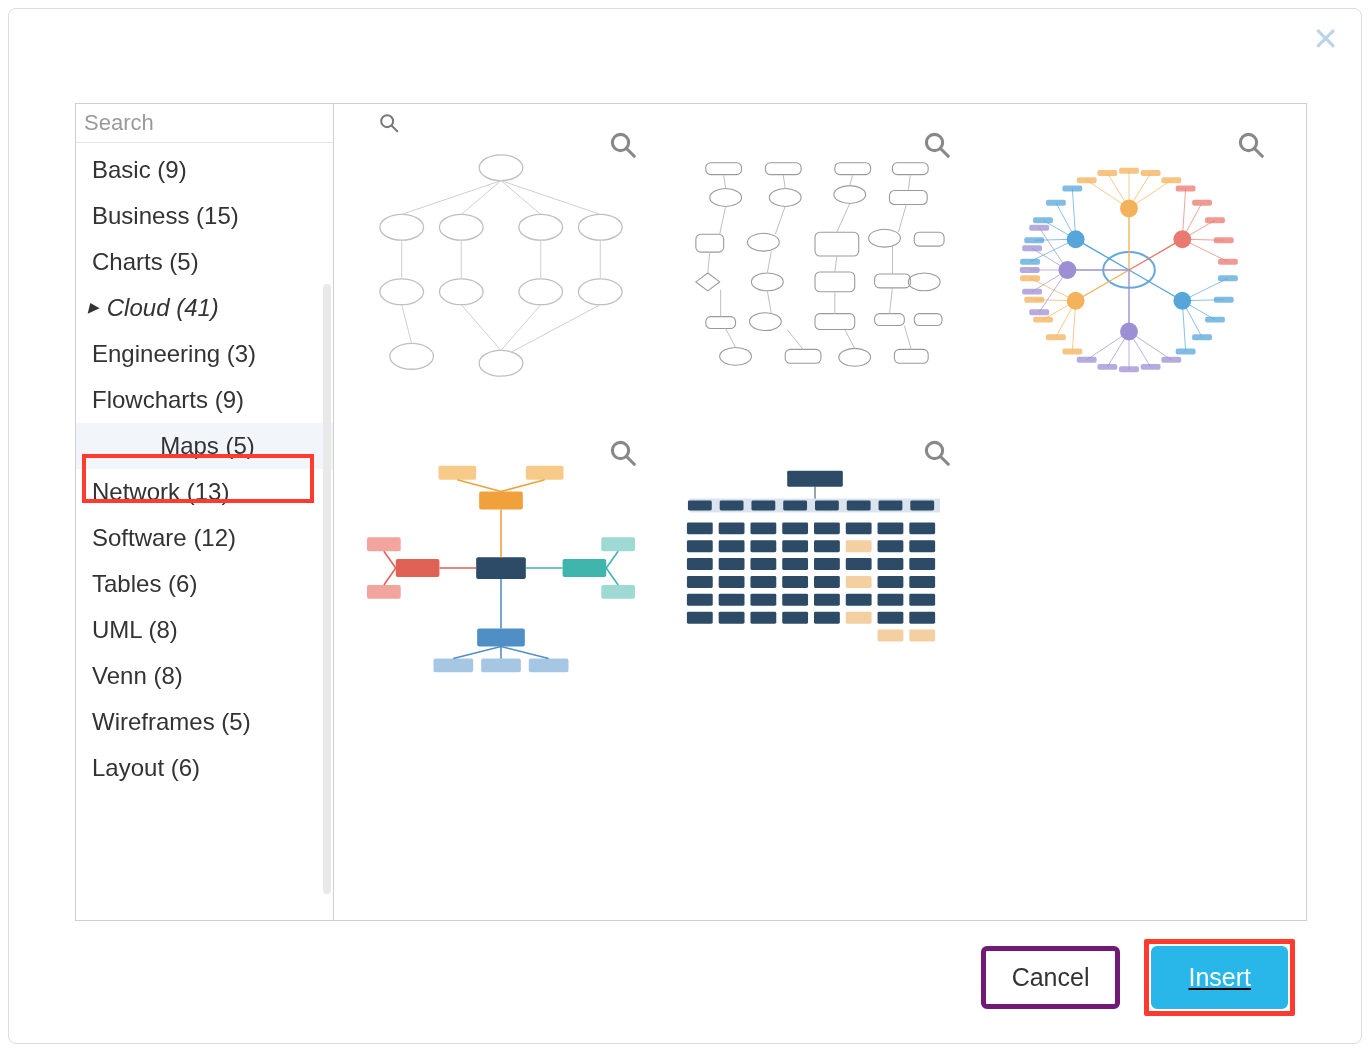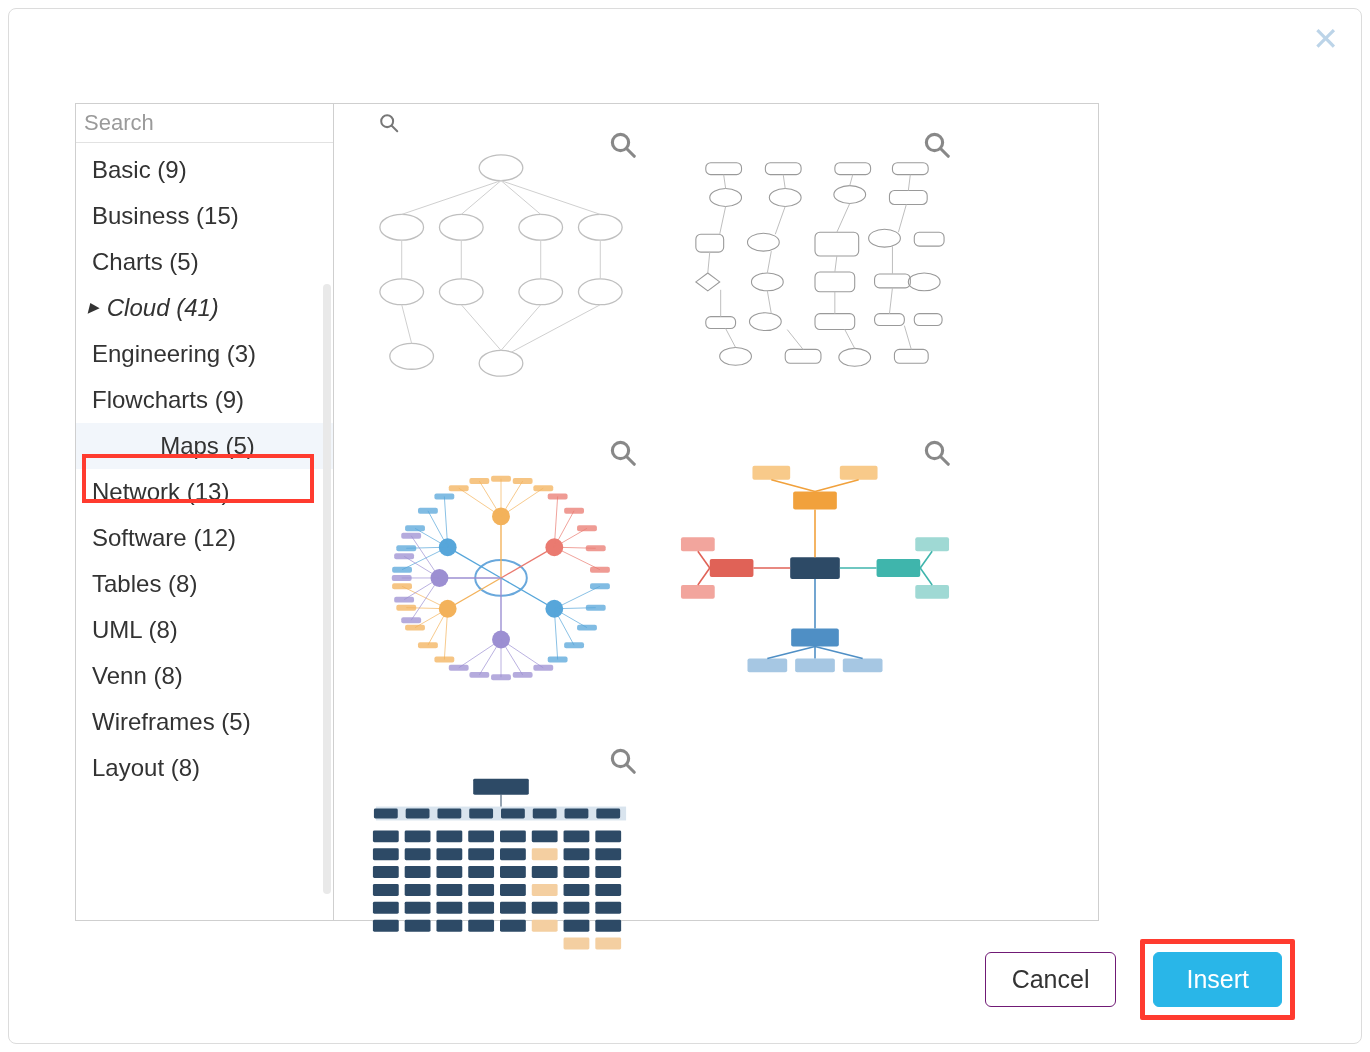--- a/index.html
+++ b/index.html
@@ -21,21 +21,21 @@
     position: absolute;
     top: 14px; right: 22px;
     font-size: 32px;
     color: #bcd4e8;
     cursor: pointer;
     line-height: 1;
   }
   .panel {
     position: absolute;
     left: 66px; top: 94px;
-    width: 1024px; height: 818px;
+    width: 1232px; height: 818px;
     border: 1px solid #cfcfcf;
     display: flex;
     background: #fff;
   }
   .sidebar {
     width: 258px;
     border-right: 1px solid #cfcfcf;
     display: flex; flex-direction: column;
     position: relative;
   }
@@ -126,35 +126,36 @@
     top: 930px;
     display: flex;
     gap: 24px;
     align-items: center;
   }
   .btn {
     font-size: 25px;
     padding: 12px 26px;
     border-radius: 6px;
     cursor: pointer;
-    border: 1px solid #701a75;
+    border: 5px solid #701a75;
     background: #fff;
     color: #333;
   }
   .btn.primary {
     background: #29b6e8;
     color: #fff;
     border-color: #29b6e8;
     padding: 12px 32px;
   }
   .insert-highlight {
     border: 5px solid #ff3b2f;
-    padding: 8px;
+    padding: 2px;
     border-radius: 2px;
     display: inline-flex;
+    text-decoration: underline;
   }
 
   
   svg { display:block; }
 
 </style>
 </head>
 <body>
 
 <div class="dialog">
@@ -193,33 +194,33 @@
           <div class="cat-item selected">
             <span>Maps (5)</span>
           </div>
           <div class="cat-item">
             <span>Network (13)</span>
           </div>
           <div class="cat-item">
             <span>Software (12)</span>
           </div>
           <div class="cat-item">
-            <span>Tables (8)</span>
+            <span>Tables (6)</span>
           </div>
           <div class="cat-item">
             <span>UML (8)</span>
           </div>
           <div class="cat-item">
             <span>Venn (8)</span>
           </div>
           <div class="cat-item">
             <span>Wireframes (5)</span>
           </div>
           <div class="cat-item">
-            <span>Layout (8)</span>
+            <span>Layout (6)</span>
           </div>
         </div>
       <div class="scrollbar-fake"></div>
     <div class="highlight-box" style="left: 6px; top: 350px; width: 232px; height: 49px;"></div>
       </div>
 
     <div class="content">
       <div class="grid" id="grid">
           <div class="thumb">
             <div class="mag-btn">

